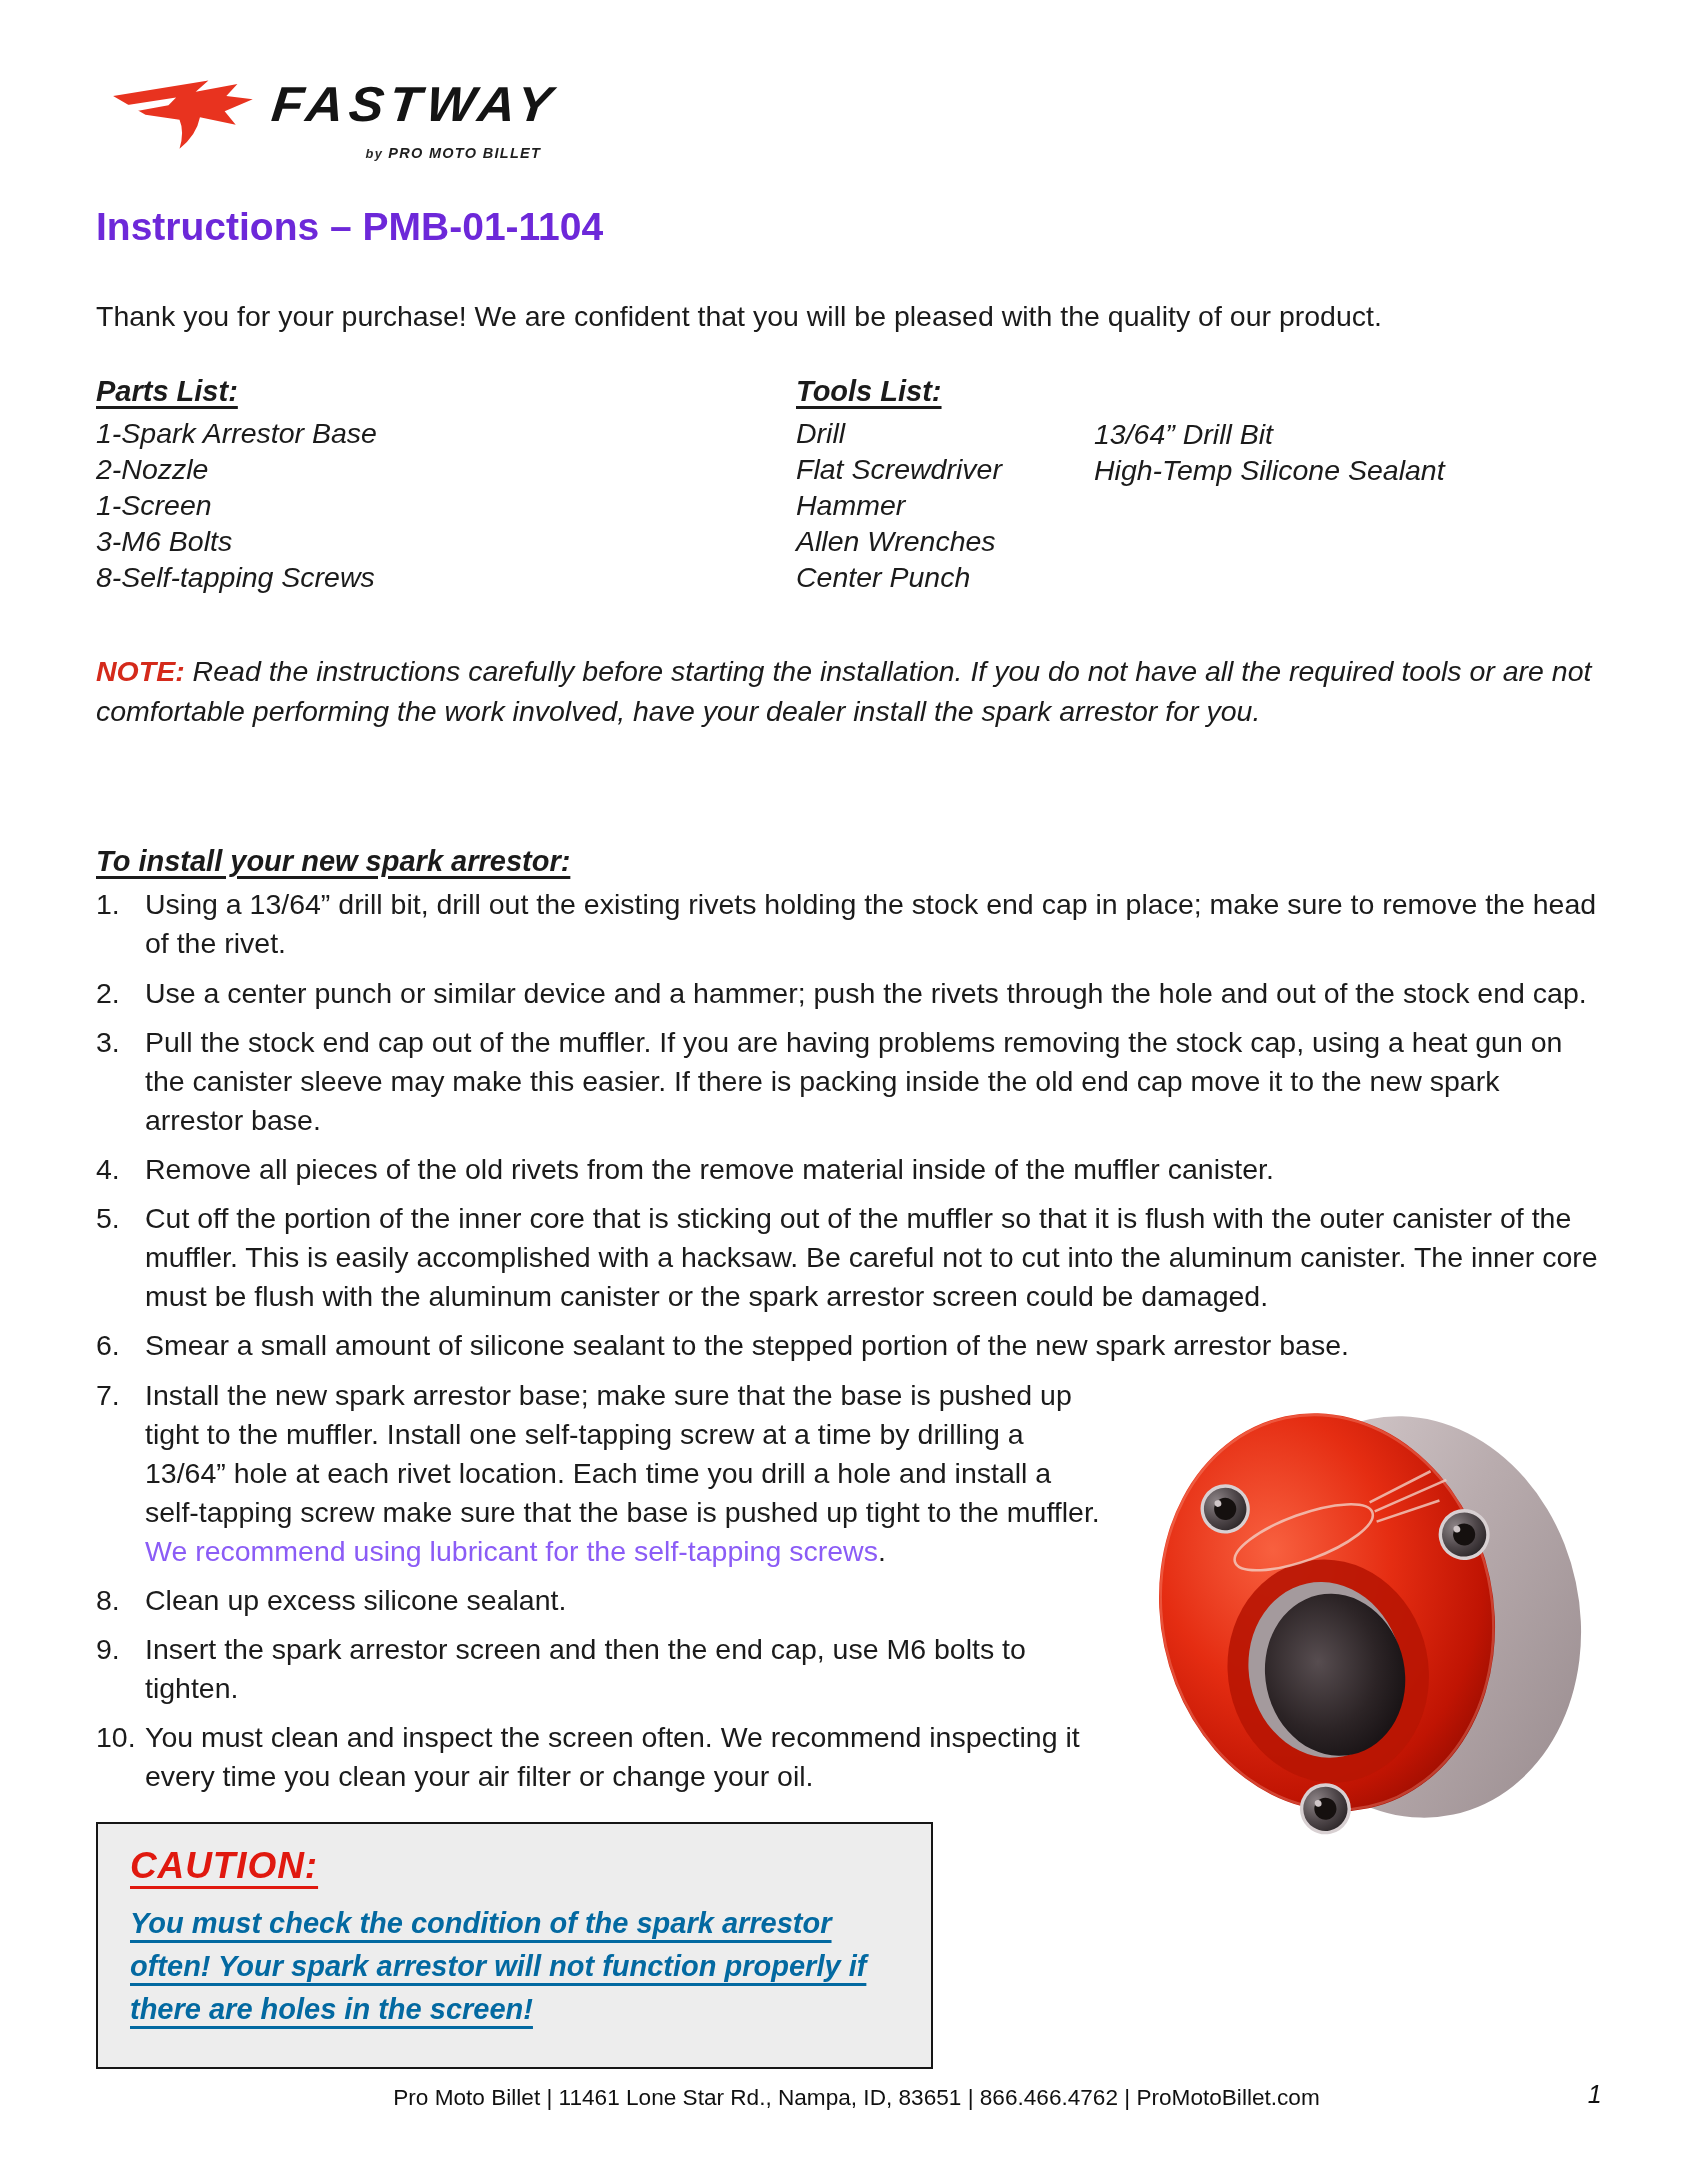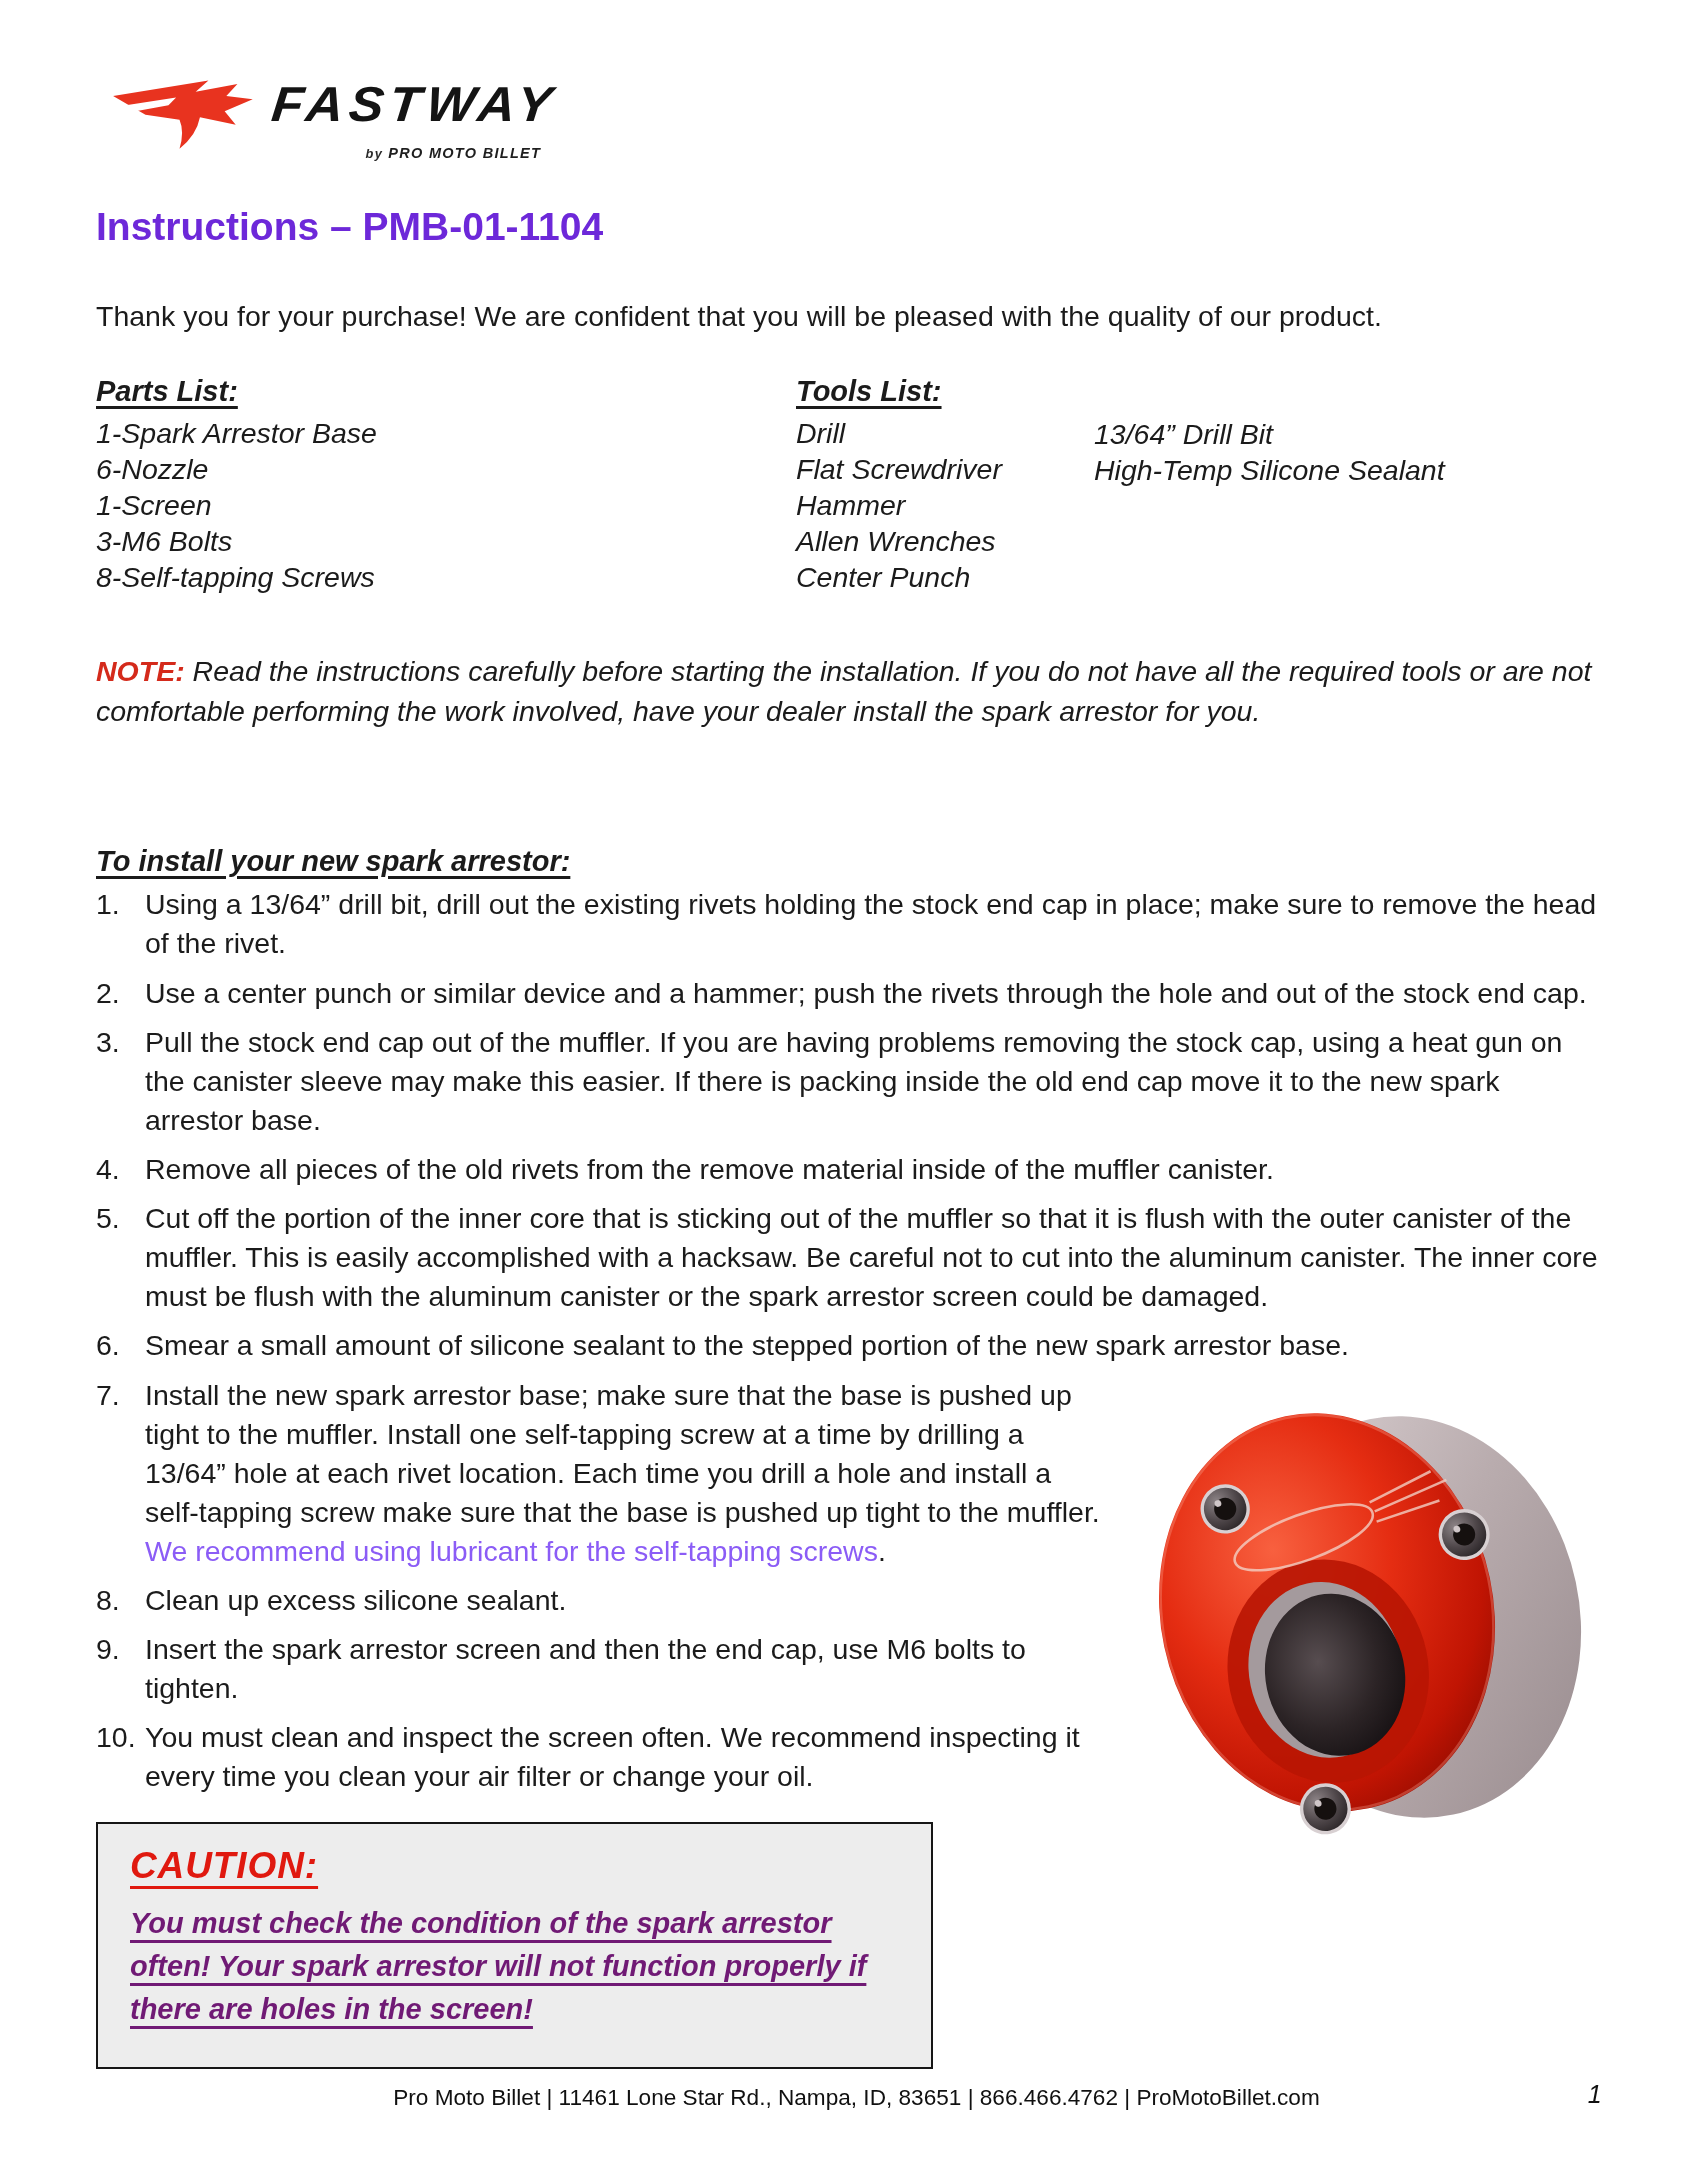--- a/index.html
+++ b/index.html
@@ -70,21 +70,21 @@
     padding:20.4px 32px 36px;
   }
   .caution-heading{
     display:inline-block;
     color:#e0190f;font-weight:bold;font-style:italic;font-size:37px;line-height:43px;
     letter-spacing:0.9px;
     text-decoration:underline;text-decoration-thickness:3.4px;text-underline-offset:7.7px;
   }
   .caution-text{
     margin-top:13.6px;font-weight:bold;font-style:italic;font-size:29px;line-height:43px;
-    color:#701a75;
+    color:#0369a1;
     text-decoration:underline;text-decoration-thickness:2.6px;text-underline-offset:6.8px;
   }
   
   .footer{
     position:absolute;left:96px;right:68px;top:2084px;
     text-align:center;font-size:22.6px;line-height:27px;color:#101010;clear:both;
   }
   .page-num{position:absolute;right:15.3px;top:-3.4px;font-style:italic;font-size:25px;}
 </style>
 </head>
@@ -108,21 +108,21 @@
 
   <h1 class="title">Instructions – PMB-01-1104</h1>
 
   <p class="intro">Thank you for your purchase! We are confident that you will be pleased with the quality of our product.</p>
 
   <div class="lists-row">
     <div class="col-parts">
       <div class="list-heading">Parts List:</div>
       <ul class="plain" id="parts-list">
           <li class="list-item">1-Spark Arrestor Base</li>
-          <li class="list-item">6-Nozzle</li>
+          <li class="list-item">2-Nozzle</li>
           <li class="list-item">1-Screen</li>
           <li class="list-item">3-M6 Bolts</li>
           <li class="list-item">8-Self-tapping Screws</li>
         </ul>
     </div>
     <div class="col-tools1">
       <div class="list-heading">Tools List:</div>
       <ul class="plain" id="tools-col1">
           <li class="list-item">Drill</li>
           <li class="list-item">Flat Screwdriver</li>

